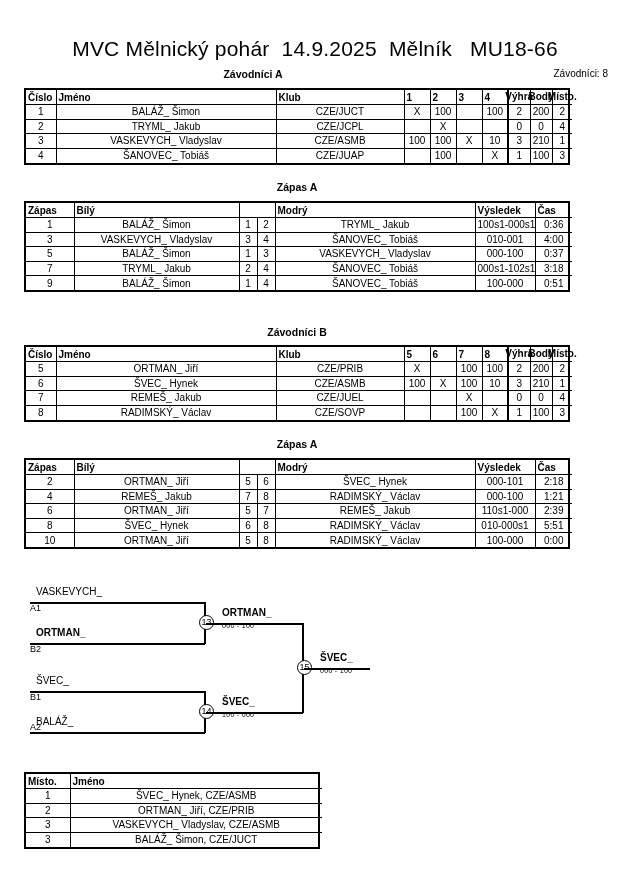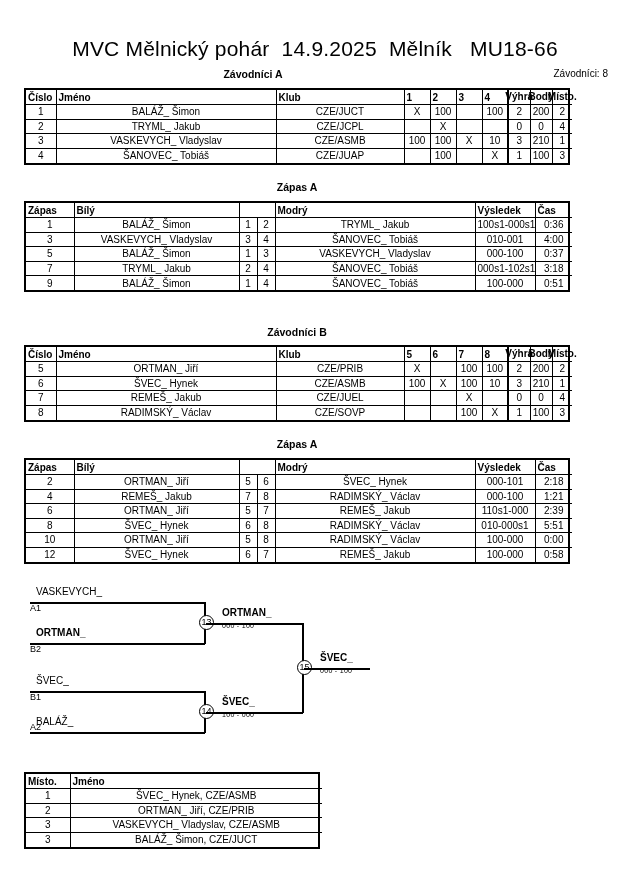--- a/index.html
+++ b/index.html
@@ -439,29 +439,20 @@
           </tr>
           <tr>
             <td class="c">10</td>
             <td class="l b"> ORTMAN_ Jiří</td>
             <td class="c">5</td>
             <td class="c">8</td>
             <td class="l"> RADIMSKÝ_ Václav</td>
             <td class="c">100-000</td>
             <td class="c">0:00</td>
           </tr>
-          <tr>
-            <td class="c">12</td>
-            <td class="l b"> ŠVEC_ Hynek</td>
-            <td class="c">6</td>
-            <td class="c">7</td>
-            <td class="l"> REMEŠ_ Jakub</td>
-            <td class="c">100-000</td>
-            <td class="c">0:58</td>
-          </tr>
         </tbody>
     </table>
   </div>
 
   <div class="bracket">
 
     <div class="slot" style="left:36px;top:8px;">VASKEVYCH_</div>
     <div class="line hline" style="left:30px;top:24px;width:175px;"></div>
     <div class="seed" style="left:30px;top:25px;">A1</div>
 

